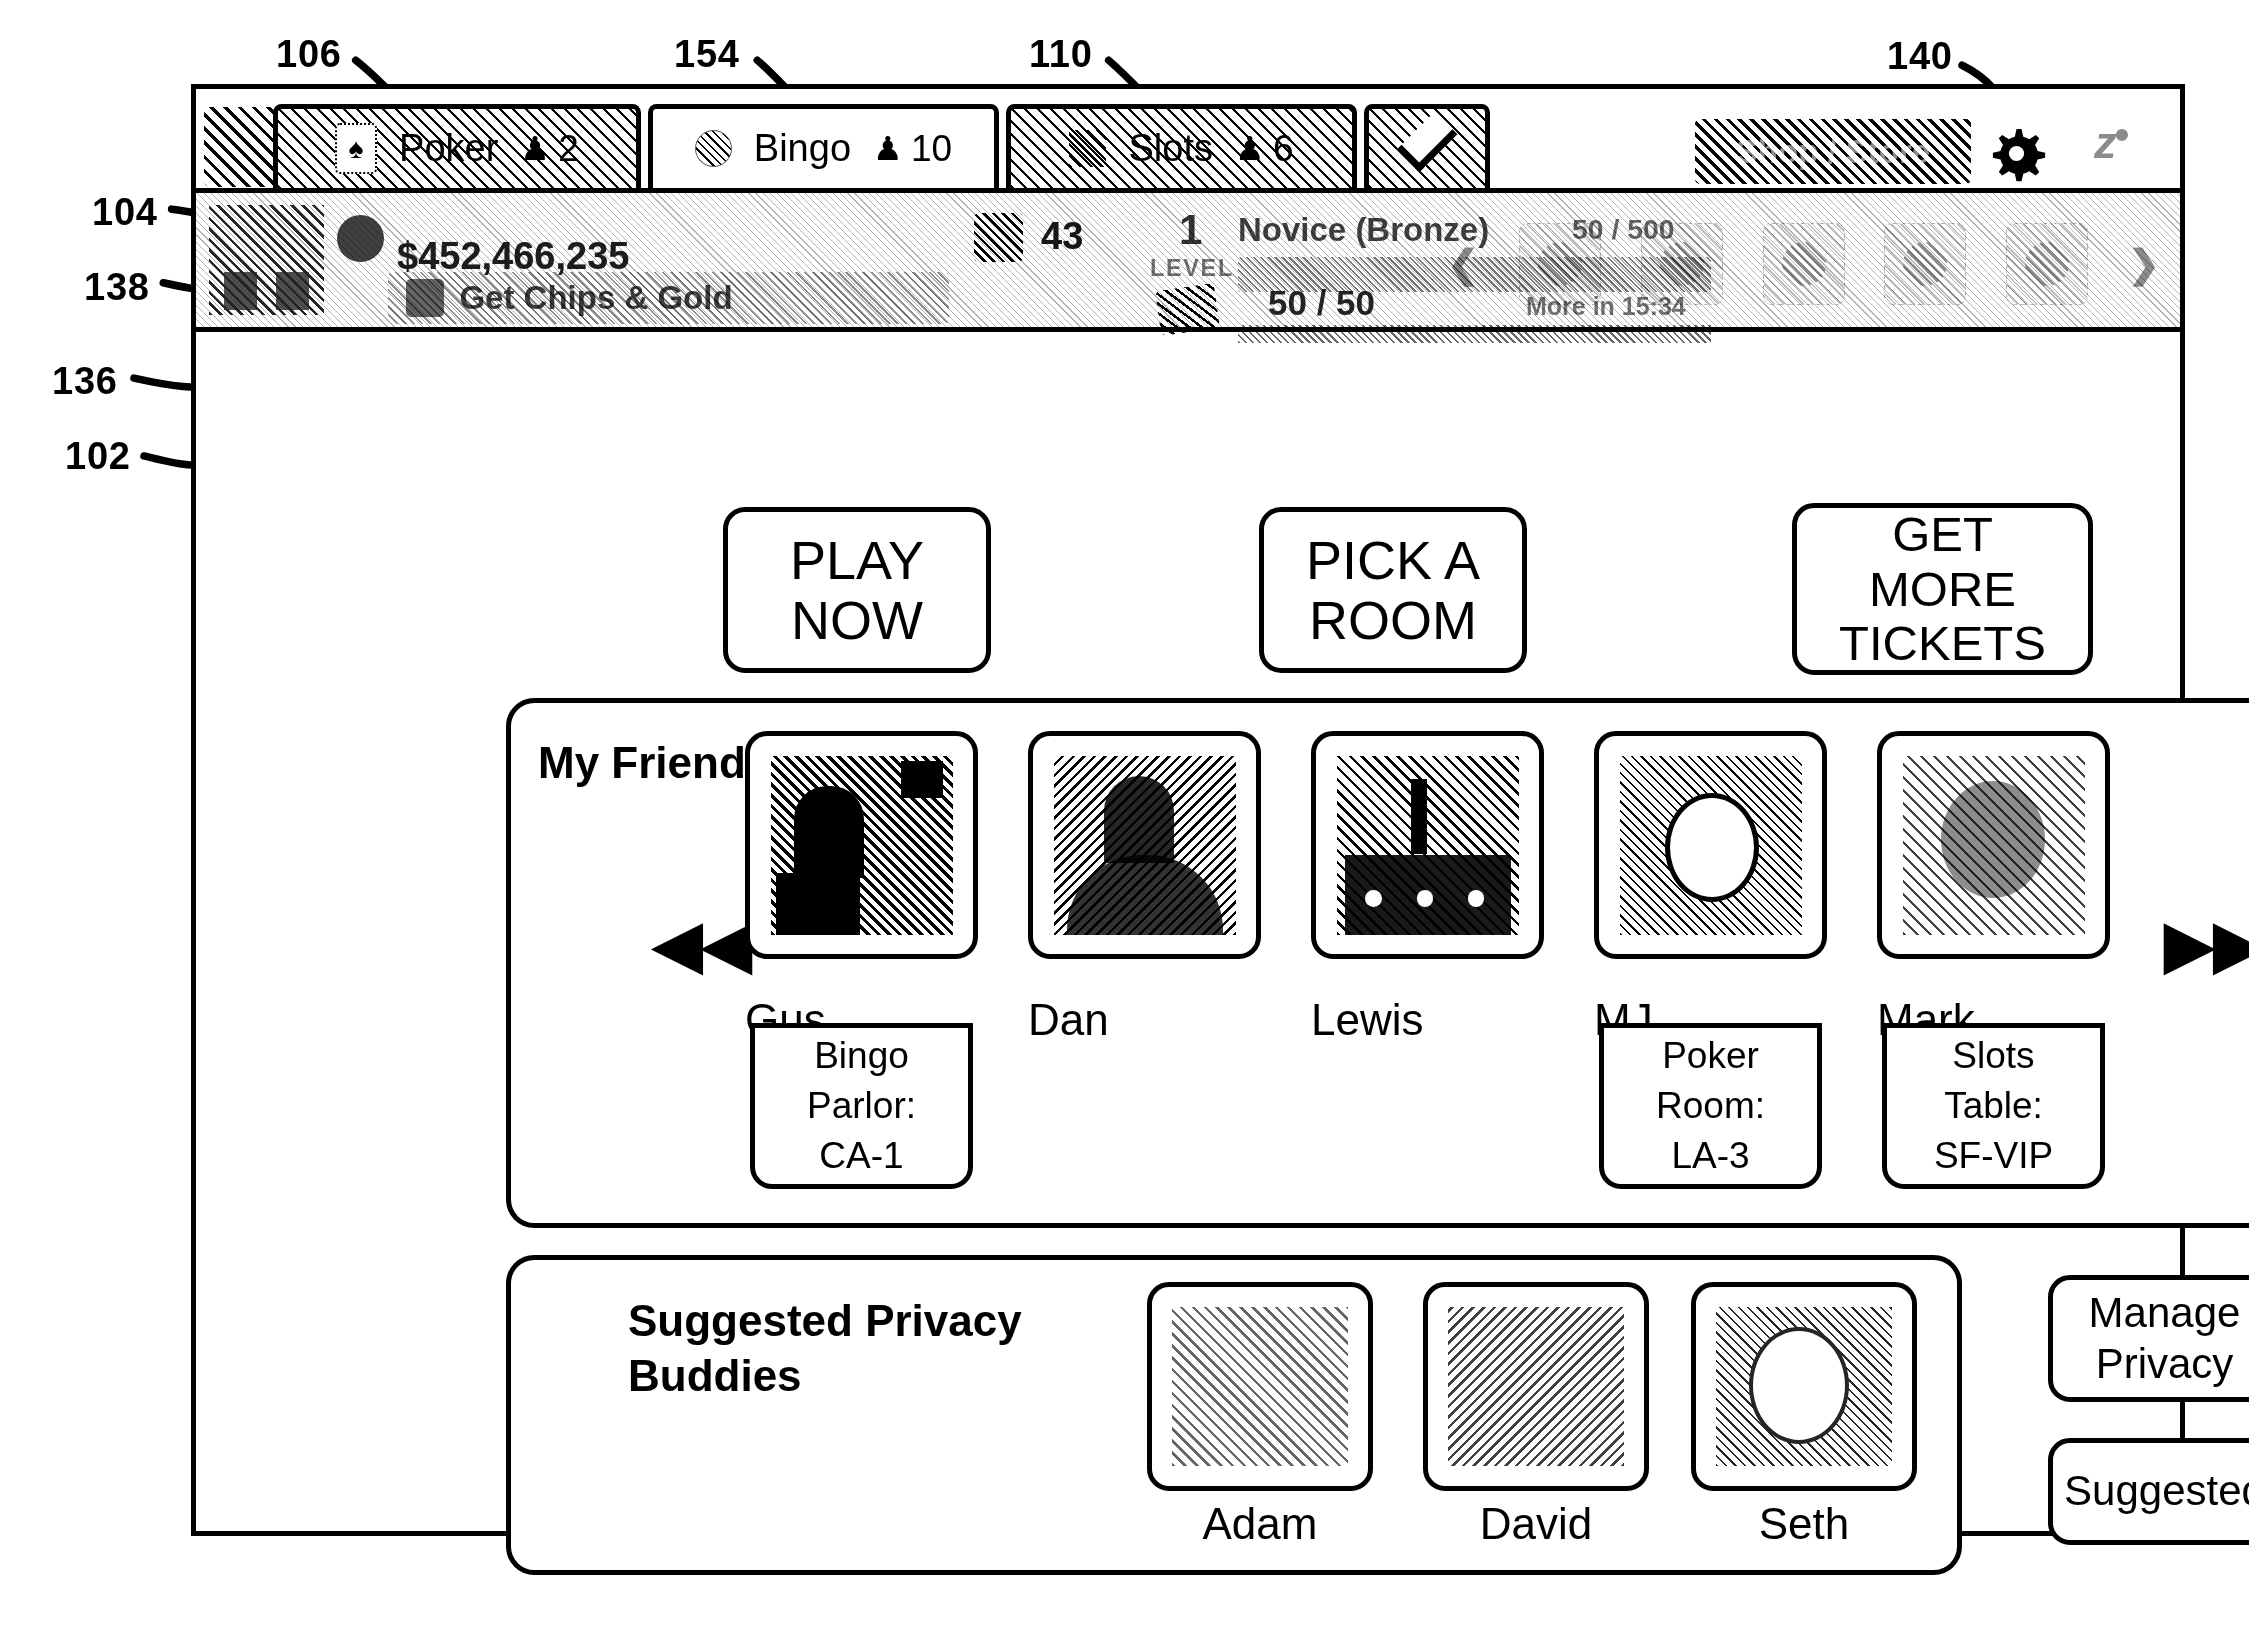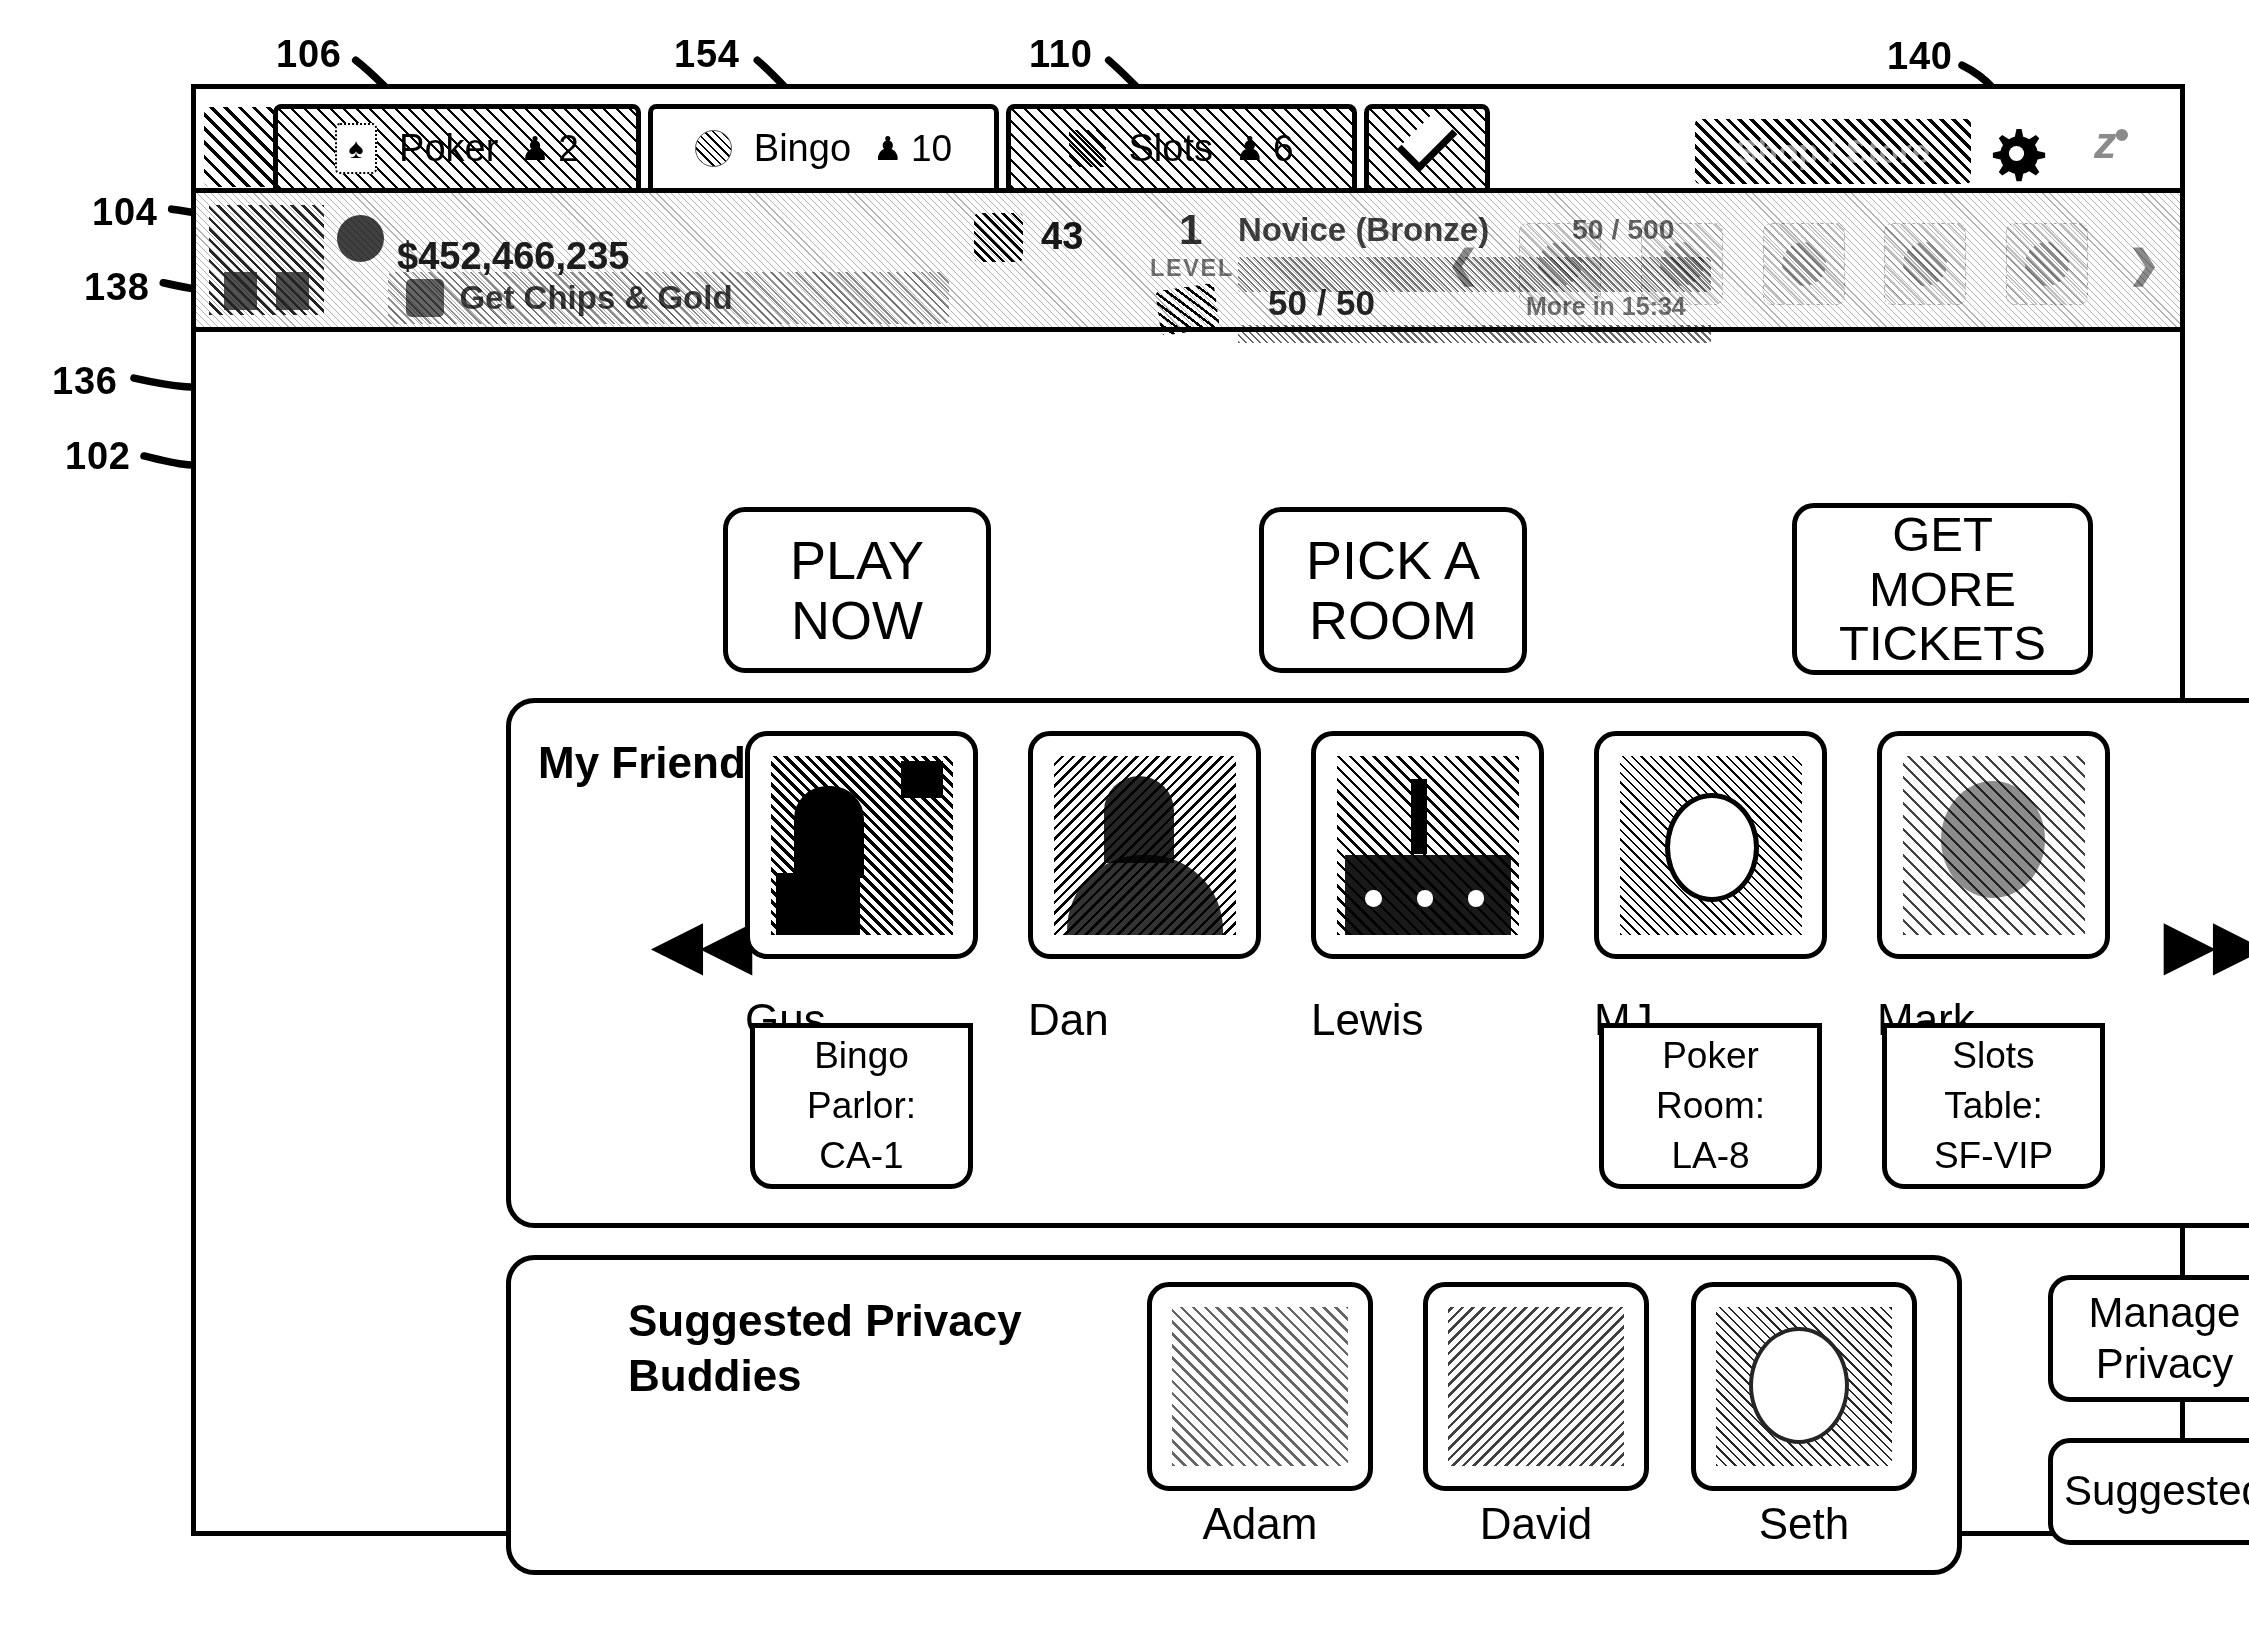--- a/index.html
+++ b/index.html
@@ -402,21 +402,21 @@
 
     <div class="fcard" style="left:1083px;">
       <div class="fthumb tex-d" style="position:relative;">
         <span class="blob" style="left:45px;top:37px;width:94px;height:109px;border-radius:50%;background:#fff;border:5px solid #000;box-sizing:border-box;"></span>
       </div>
     </div>
     <div class="fname" style="left:1083px;">MJ</div>
     <div class="fstatus" style="left:1088px;">
       <span>Poker</span>
       <span>Room:</span>
-      <span>LA-8</span>
+      <span>LA-3</span>
     </div>
 
     <div class="fcard" style="left:1366px;">
       <div class="fthumb tex-e" style="position:relative;">
         <span class="blob" style="left:38px;top:25px;width:104px;height:117px;border-radius:50%;opacity:.45;"></span>
       </div>
     </div>
     <div class="fname" style="left:1366px;">Mark</div>
     <div class="fstatus" style="left:1371px;">
       <span>Slots</span>

